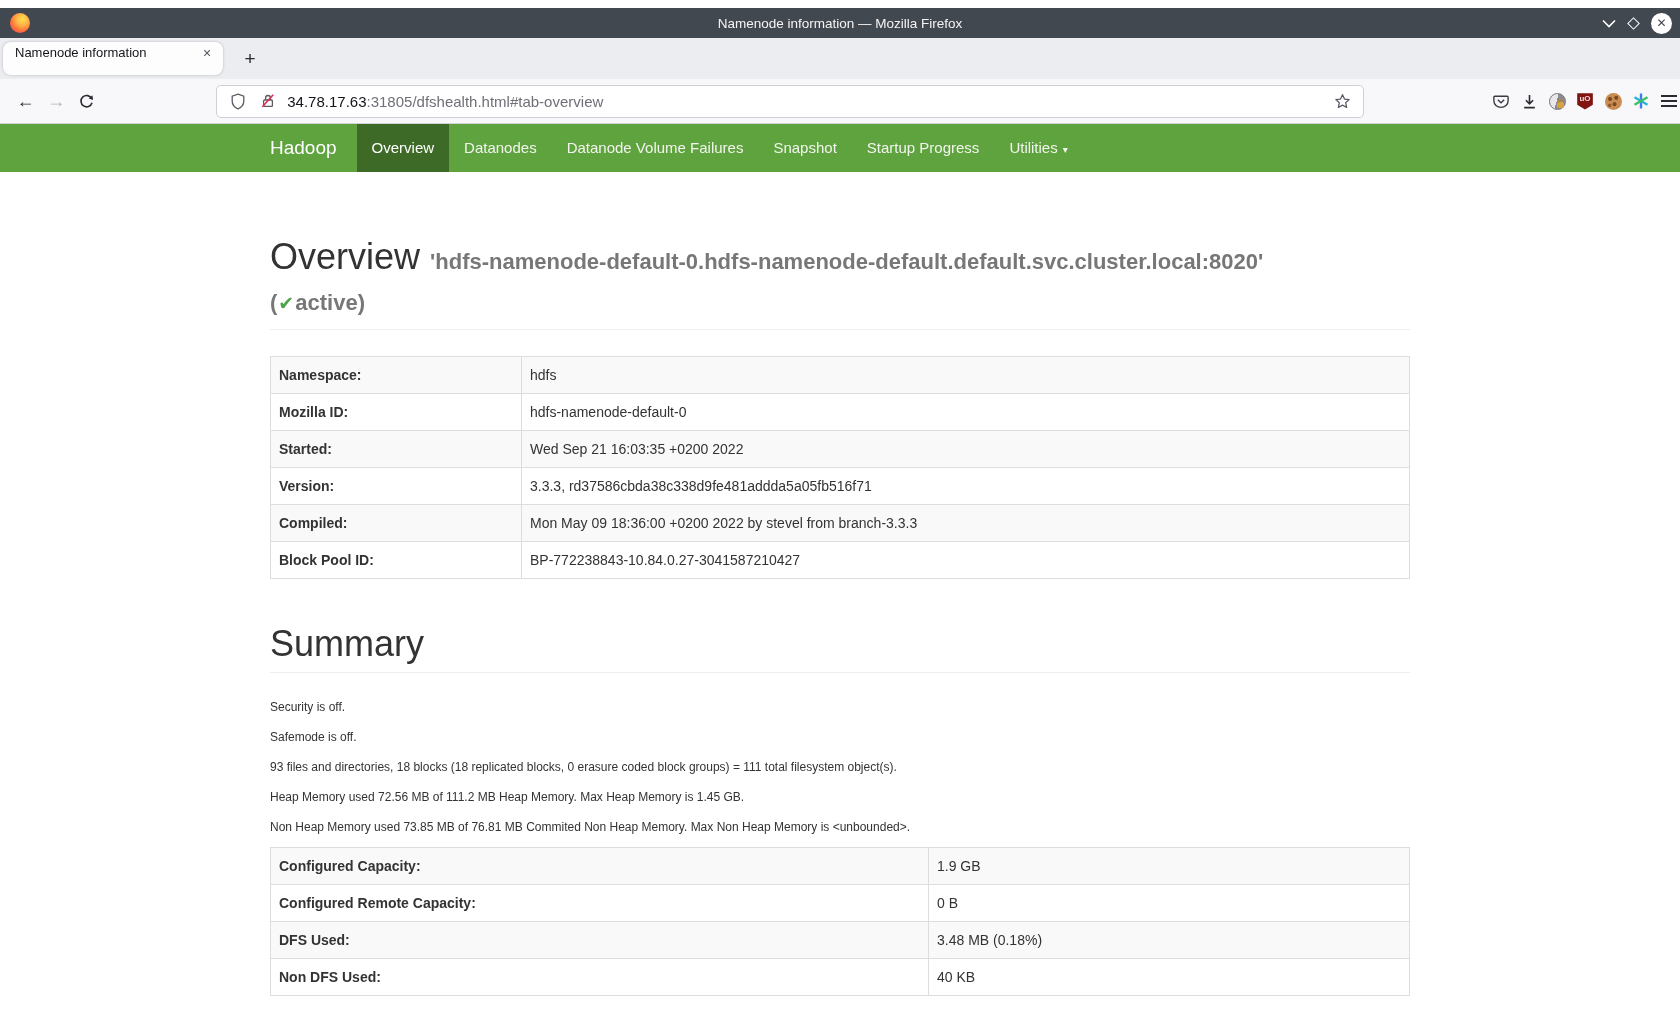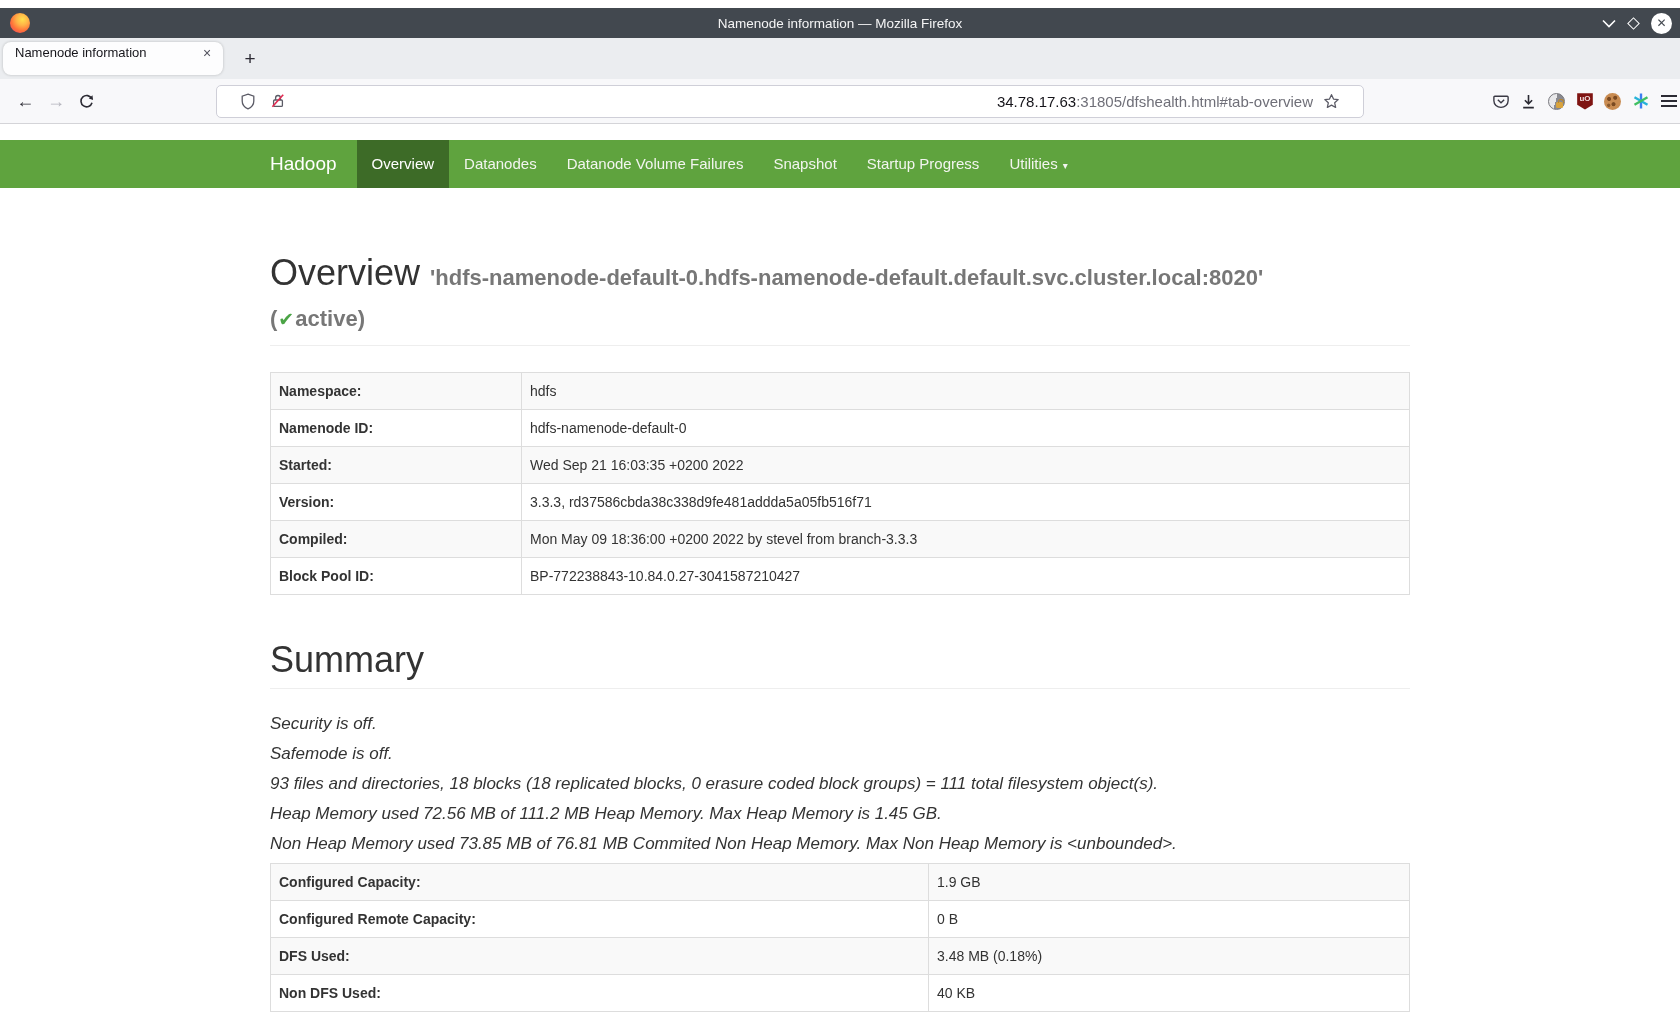--- a/index.html
+++ b/index.html
@@ -47,21 +47,21 @@
     height:45px; background:#f8f8fa; border-bottom:1px solid #d4d4d8;
     display:flex; align-items:center;
   }
   .nav-btn { width:34px; height:32px; display:flex; align-items:center; justify-content:center;
     font-size:18px; color:#2b2a33; border-radius:4px; }
   .nav-btn.first { margin-left:10px; }
   .nav-btn.disabled { color:#b5b5bd; }
   .url-field {
     margin-left:114px; width:1267px; height:33px; background:#fff;
     border:1px solid #cfcfd8; border-radius:5px;
-    display:flex; align-items:center; padding:0 20px; gap:8px;text-align:right;
+    display:flex; align-items:center; padding:0 10px; gap:8px;
   }
   .url-text { font-size:15px; flex:1; white-space:nowrap; overflow:hidden; }
   .url-host { color:#15141a; }
   .url-path { color:#6f6f78; }
   .icon-btn { display:flex; align-items:center; justify-content:center; width:22px; height:22px; }
   .toolbar-right { display:flex; align-items:center; gap:6px; margin-left:126px; }
   .hamburger { display:flex; flex-direction:column; gap:3px; }
   .hamburger span { display:block; width:16px; height:2px; background:#2b2a33; }
 
   .ext-circle { width:17px; height:17px; border-radius:50%;
@@ -78,21 +78,21 @@
     background:
       radial-gradient(circle at 30% 35%, #7a4a22 1.6px, transparent 2.4px),
       radial-gradient(circle at 66% 28%, #7a4a22 1.6px, transparent 2.4px),
       radial-gradient(circle at 56% 66%, #7a4a22 1.6px, transparent 2.4px),
       radial-gradient(circle at 28% 72%, #8a5a2e 1.3px, transparent 2px),
       #c98c52;
   }
 
   
   .navbar { height:48px; background:#5FA33E; }
-  .navbar-inner { width:1140px; margin:16px auto; height:48px; display:flex; align-items:stretch; }
+  .navbar-inner { width:1140px; margin:0 auto; height:48px; display:flex; align-items:stretch; }
   .brand { color:#fff; font-size:19px; line-height:48px; margin-right:20px; text-decoration:none; }
   .nav-item { color:#f2f5ef; font-size:15px; line-height:48px; padding:0 15px; text-decoration:none; }
   .nav-item.active { background:#3D6B27; color:#fff; }
   .nav-caret { font-size:10px; margin-left:5px; }
 
   
   .container { width:1140px; margin:0 auto; }
   h1 { font-weight:400; color:#333; font-size:36px; line-height:1.15; }
   .h-overview { margin:64px 0 10px; }
   .h-summary { margin:44px 0 8px; }
@@ -104,21 +104,21 @@
   .hr-2 { margin:8px 0 24px; }
 
   table { border-collapse:collapse; width:100%; font-size:14px; color:#333; }
   th, td { border:1px solid #ddd; padding:8px; line-height:20px; text-align:left; vertical-align:top; }
   th { font-weight:700; }
   tbody tr:nth-child(odd) { background:#f9f9f9; }
   .t-info th { width:251px; }
   .t-cap  th { width:658px; }
   .t-cap { margin-top:1px; }
 
-  .summary-text p { margin:0 0 9px; font-size:17px; line-height:21px; color:#333;font-style:italic; }
+  .summary-text p { margin:0 0 9px; font-size:12px; line-height:21px; color:#333; }
 
   svg { display:block; }
 </style>
 </head>
 <body>
 
 <div class="titlebar">
   <div class="ff-logo"></div>
   <div class="titlebar-title">Namenode information — Mozilla Firefox</div>
   <div class="win-controls">
@@ -234,21 +234,21 @@
   </h1>
   <hr class="hr-1">
 
   <table class="t-info">
     <tbody>
       <tr>
           <th>Namespace:</th>
           <td>hdfs</td>
         </tr>
       <tr>
-          <th>Namenode ID:</th>
+          <th>Mozilla ID:</th>
           <td>hdfs-namenode-default-0</td>
         </tr>
       <tr>
           <th>Started:</th>
           <td>Wed Sep 21 16:03:35 +0200 2022</td>
         </tr>
       <tr>
           <th>Version:</th>
           <td>3.3.3, rd37586cbda38c338d9fe481addda5a05fb516f71</td>
         </tr>

